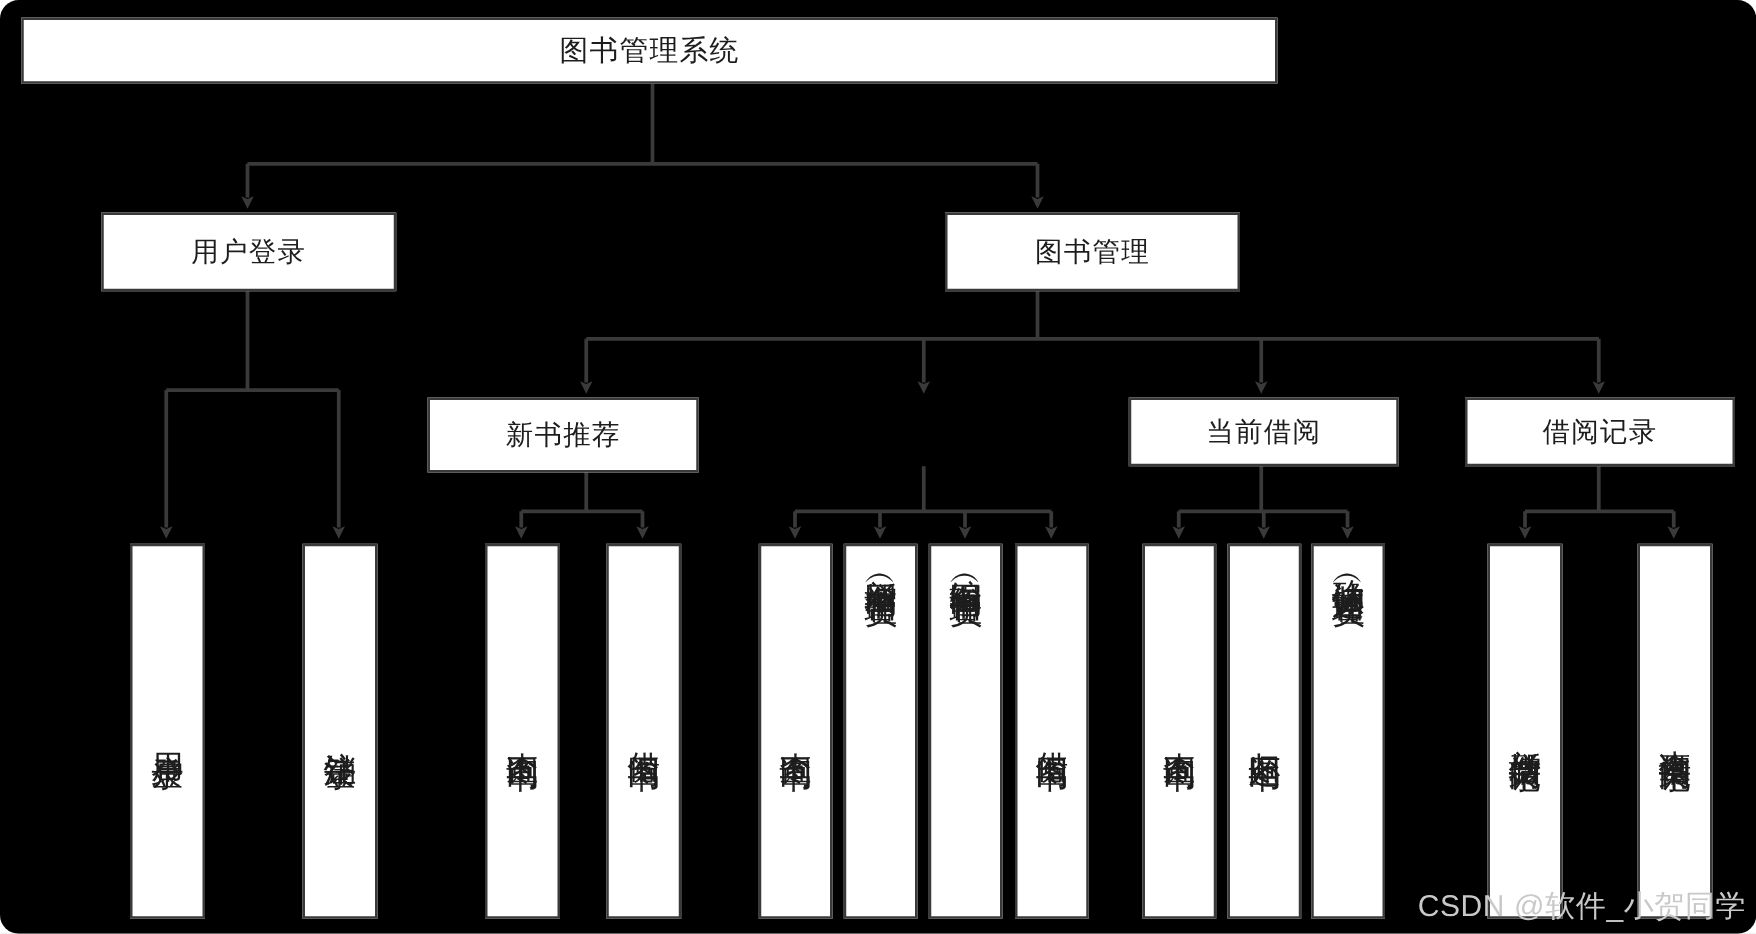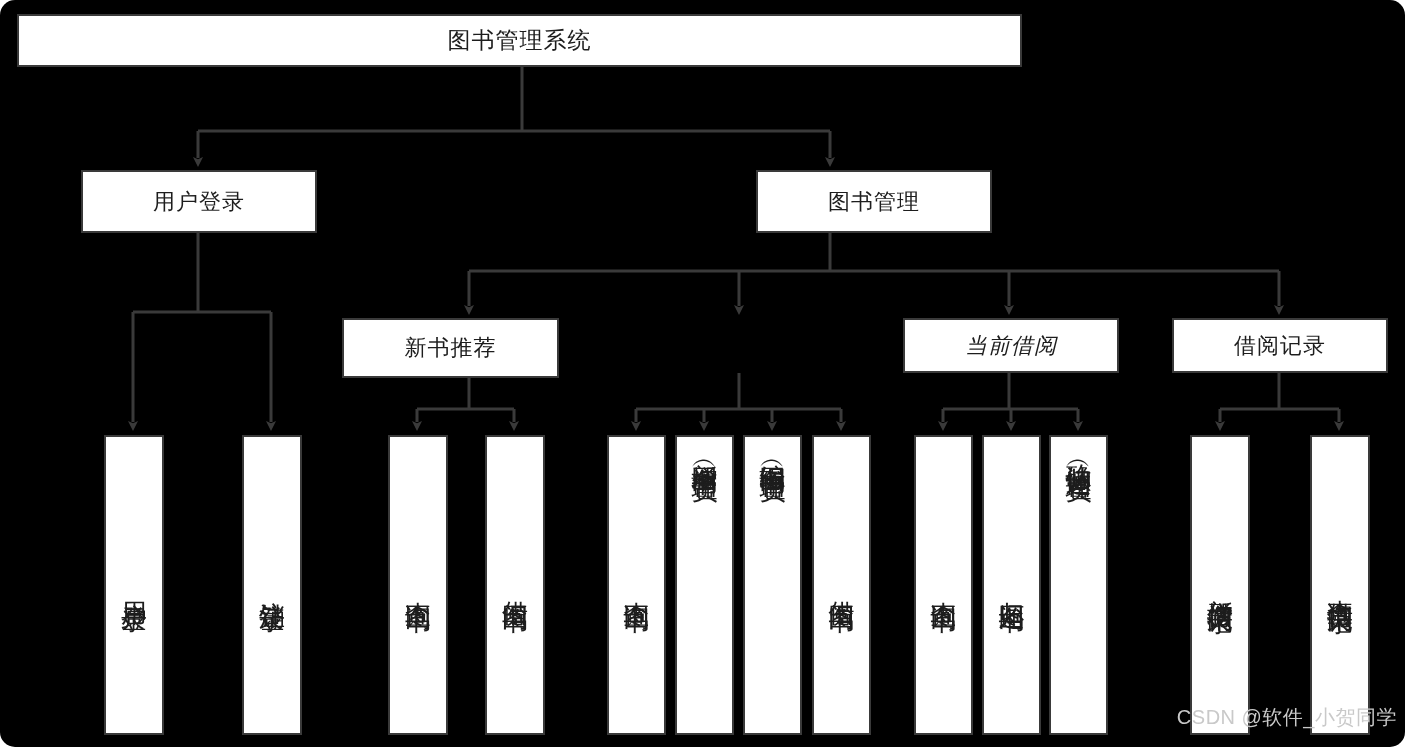--- a/index.html
+++ b/index.html
@@ -5,21 +5,21 @@
   html,body{margin:0;padding:0;background:#ffffff;}
   body{font-family:"Liberation Sans","DejaVu Sans",sans-serif;}
   #canvas{position:relative;width:1405px;height:747px;background:#000000;overflow:hidden;border-radius:15px;}
   #wires{position:absolute;left:0;top:0;width:1405px;height:747px;}
   .node{position:absolute;box-sizing:border-box;background:#ffffff;border:2.5px solid #3a3a3a;display:flex;align-items:center;justify-content:center;}
   .node .lbl{color:#1d1d1d;font-size:22px;line-height:1.05;letter-spacing:1px;white-space:nowrap;}
   .node.root .lbl{font-size:23px;}
   .leaf{align-items:flex-start;justify-content:center;padding-top:6px;}
   .leaf .lbl{writing-mode:vertical-rl;text-orientation:upright;font-size:26px;line-height:1.12;letter-spacing:2px;white-space:nowrap;}
   .leaf.mid{align-items:center;padding-top:0;}
-  #watermark{position:absolute;right:8px;bottom:16px;font-size:20px;color:#c9c9c9;white-space:nowrap;letter-spacing:0.5px;}
+  #watermark{position:absolute;right:8px;bottom:6px;font-size:24px;color:#c9c9c9;white-space:nowrap;letter-spacing:0.5px;}
 </style>
 </head>
 <body>
 
 <div id="canvas">
 
   <svg id="wires" viewBox="0 0 1405 747">
     <defs>
       <marker id="arrow" markerWidth="12" markerHeight="12" refX="1" refY="5" orient="auto" markerUnits="userSpaceOnUse">
         <path d="M0,0 L10,5 L0,10 L2.2,5 Z" fill="#3a3a3a"></path>
@@ -76,21 +76,21 @@
   <div class="node" style="left:81px;top:170px;width:236px;height:63px;">
     <span class="lbl">用户登录</span>
   </div>
   <div class="node" style="left:712px;top:170px;width:236px;height:63px;margin-left:44px;">
     <span class="lbl">图书管理</span>
   </div>
 
   <div class="node" style="left:342px;top:318px;width:217px;height:60px;">
     <span class="lbl">新书推荐</span>
   </div>
-  <div class="node" style="left:903px;top:318px;width:216px;height:55px;font-style:italic;">
+  <div class="node" style="left:903px;top:318px;width:216px;height:55px;">
     <span class="lbl">当前借阅</span>
   </div>
   <div class="node" style="left:1172px;top:318px;width:216px;height:55px;">
     <span class="lbl">借阅记录</span>
   </div>
 
   <div class="node leaf mid" style="left:104px;top:435px;width:60px;height:300px;">
     <span class="lbl">用户登录</span>
   </div>
   <div class="node leaf mid" style="left:242px;top:435px;width:60px;height:300px;">

